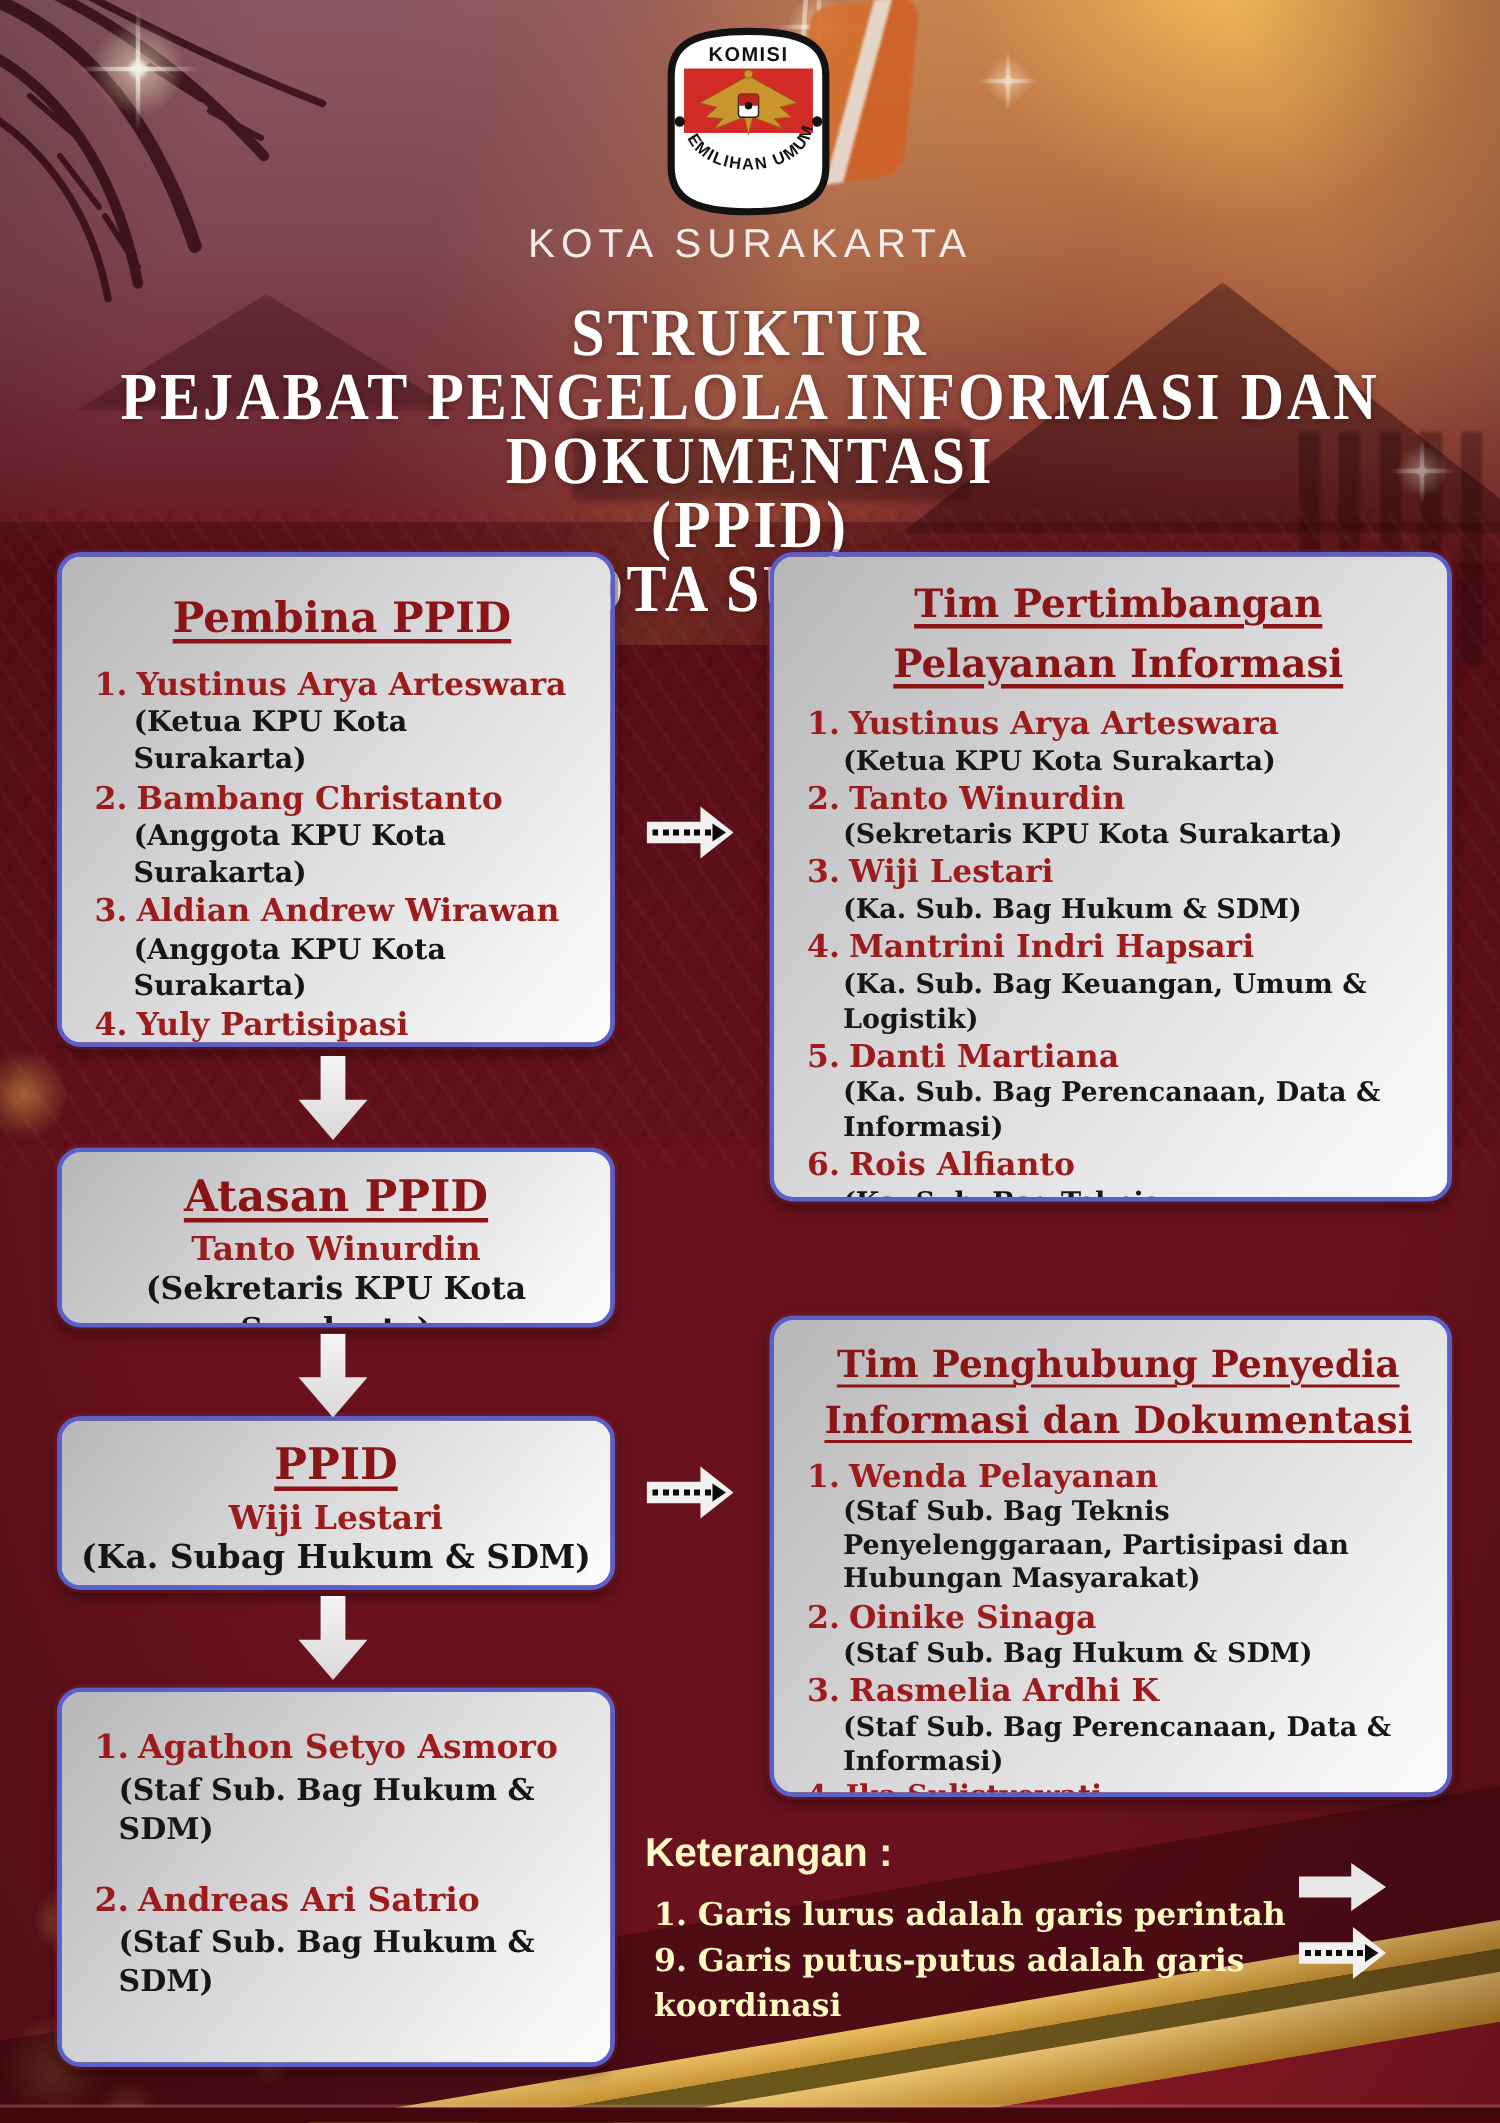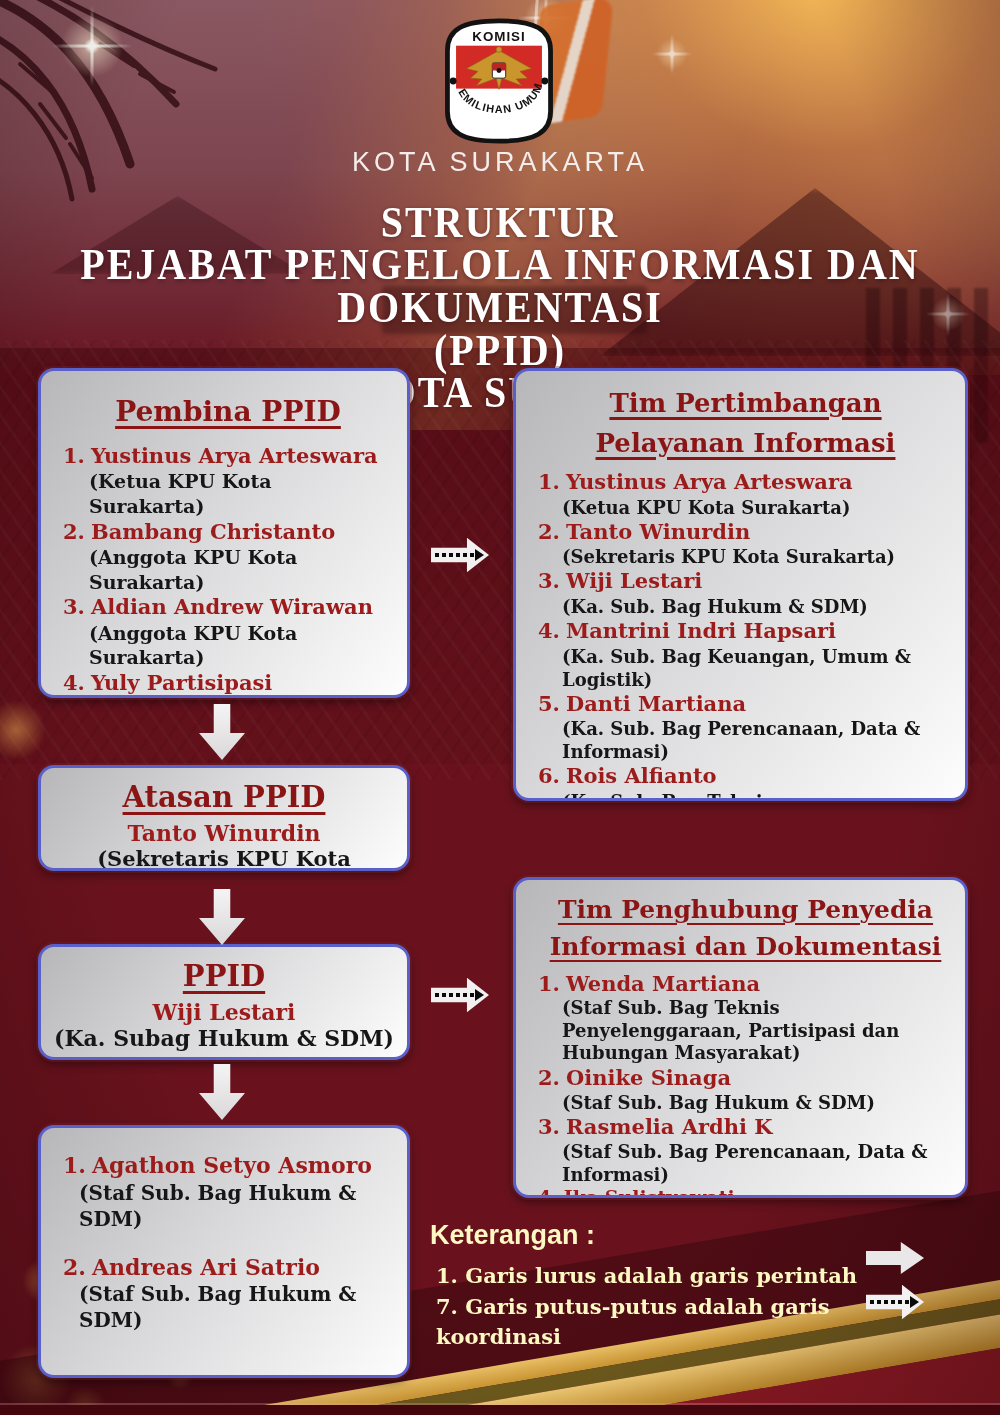--- a/index.html
+++ b/index.html
@@ -82,21 +82,21 @@
   #box-pembina .ptitle{font-size:28px;margin-bottom:15px;}
   #box-pembina .mline{font-size:21px;line-height:1.25;}
   #box-pembina .role{font-size:19px;line-height:1.3;padding-left:26px;}
 
   #box-timpert{left:513px;top:368px;width:455px;height:433px;padding:16px 12px 0 22px;}
   #box-timpert .ptitle{font-size:26px;line-height:1.25;margin-bottom:10px;}
   #box-timpert .ptitle span{margin-bottom:7px;}
   #box-timpert .mline{font-size:21px;line-height:1.22;}
   #box-timpert .role{font-size:18px;line-height:1.28;padding-left:24px;}
 
-  #box-atasan{left:38px;top:765px;width:372px;height:106px;padding:12px 10px 0;text-align:center;}
+  #box-atasan{left:38px;top:765px;width:372px;height:120px;padding:12px 10px 0;text-align:center;}
   #box-atasan .ptitle{font-size:29px;margin-bottom:6px;}
   #box-atasan .nm{font-size:22px;display:block;line-height:1.2;}
   #box-atasan .role{font-size:21px;line-height:1.25;}
 
   #box-ppid{left:38px;top:944px;width:372px;height:116px;padding:12px 10px 0;text-align:center;}
   #box-ppid .ptitle{font-size:29px;margin-bottom:6px;}
   #box-ppid .nm{font-size:22px;display:block;line-height:1.2;}
   #box-ppid .role{font-size:22px;line-height:1.25;}
 
   #box-timpeng{left:513px;top:877px;width:455px;height:321px;padding:14px 12px 0 22px;}
@@ -281,21 +281,21 @@
     <span class="nm">Wiji Lestari</span>
     <div class="role">(Ka. Subag Hukum &amp; SDM)</div>
   </section>
 
   <section class="panel" id="box-timpeng">
     <h2 class="ptitle">
       <span>Tim Penghubung Penyedia</span>
       <span>Informasi dan Dokumentasi</span>
     </h2>
     <div class="member">
-      <div class="mline"><span class="num">1.</span><span class="nm">Wenda Martiana</span></div>
+      <div class="mline"><span class="num">1.</span><span class="nm">Wenda Pelayanan</span></div>
       <div class="role">(Staf Sub. Bag Teknis Penyelenggaraan, Partisipasi dan Hubungan Masyarakat)</div>
     </div>
     <div class="member">
       <div class="mline"><span class="num">2.</span><span class="nm">Oinike Sinaga</span></div>
       <div class="role">(Staf Sub. Bag Hukum &amp; SDM)</div>
     </div>
     <div class="member">
       <div class="mline"><span class="num">3.</span><span class="nm">Rasmelia Ardhi K</span></div>
       <div class="role">(Staf Sub. Bag Perencanaan, Data &amp; Informasi)</div>
     </div>
@@ -327,21 +327,21 @@
   </div>
   <div class="arrow-dotted" id="adot2">
     <div class="abody"></div>
       <div class="dots"></div>
       <div class="dhead"></div>
   </div>
 
   <div class="keterangan">
     <p class="ket-title">Keterangan :</p>
     <p class="ket-item">1. Garis lurus adalah garis perintah</p>
-    <p class="ket-item">7. Garis putus-putus adalah garis koordinasi</p>
+    <p class="ket-item">9. Garis putus-putus adalah garis koordinasi</p>
   </div>
   <div class="arrow-solid" id="ket-solid"></div>
   <div class="arrow-dotted" id="ket-dotted">
     <div class="abody"></div>
       <div class="dots"></div>
       <div class="dhead"></div>
   </div>
 
 </div>
 

